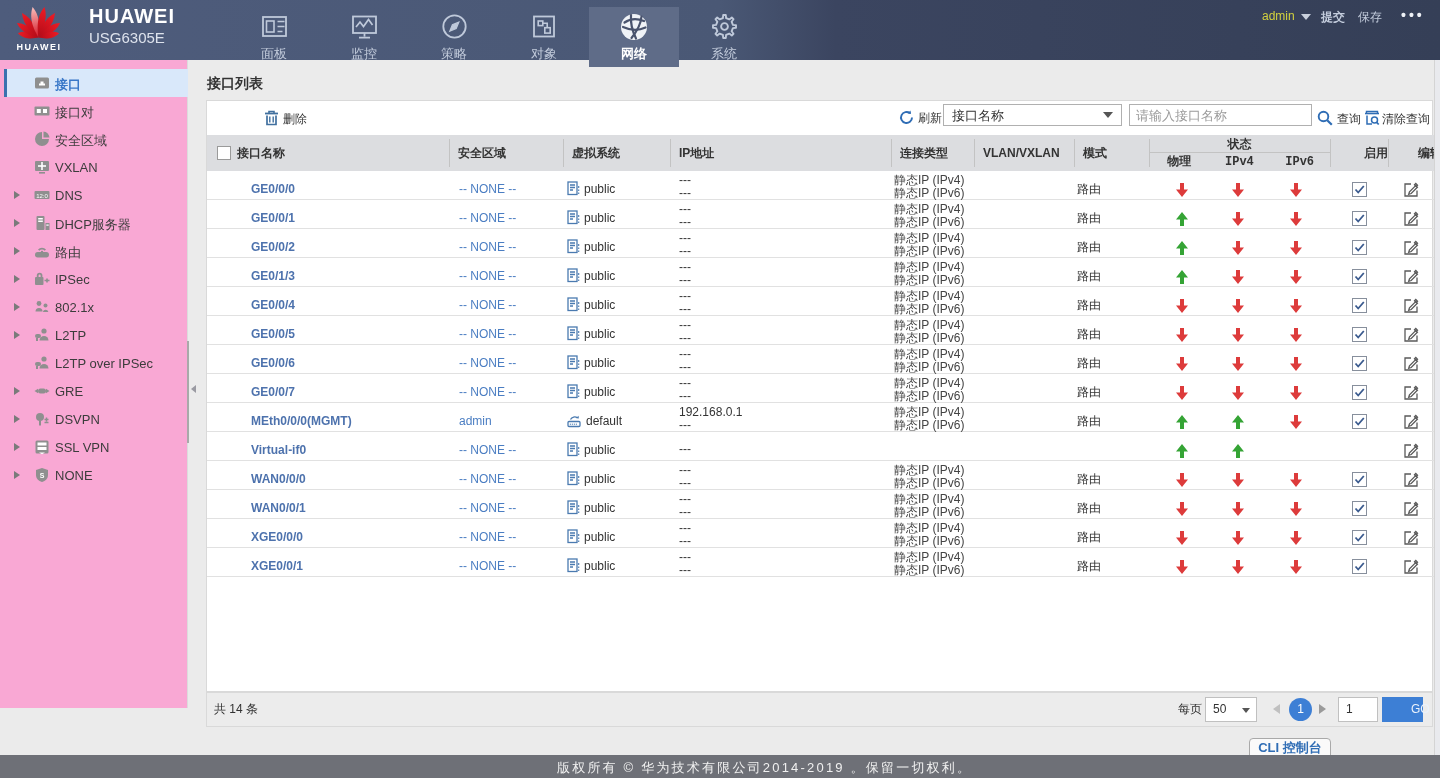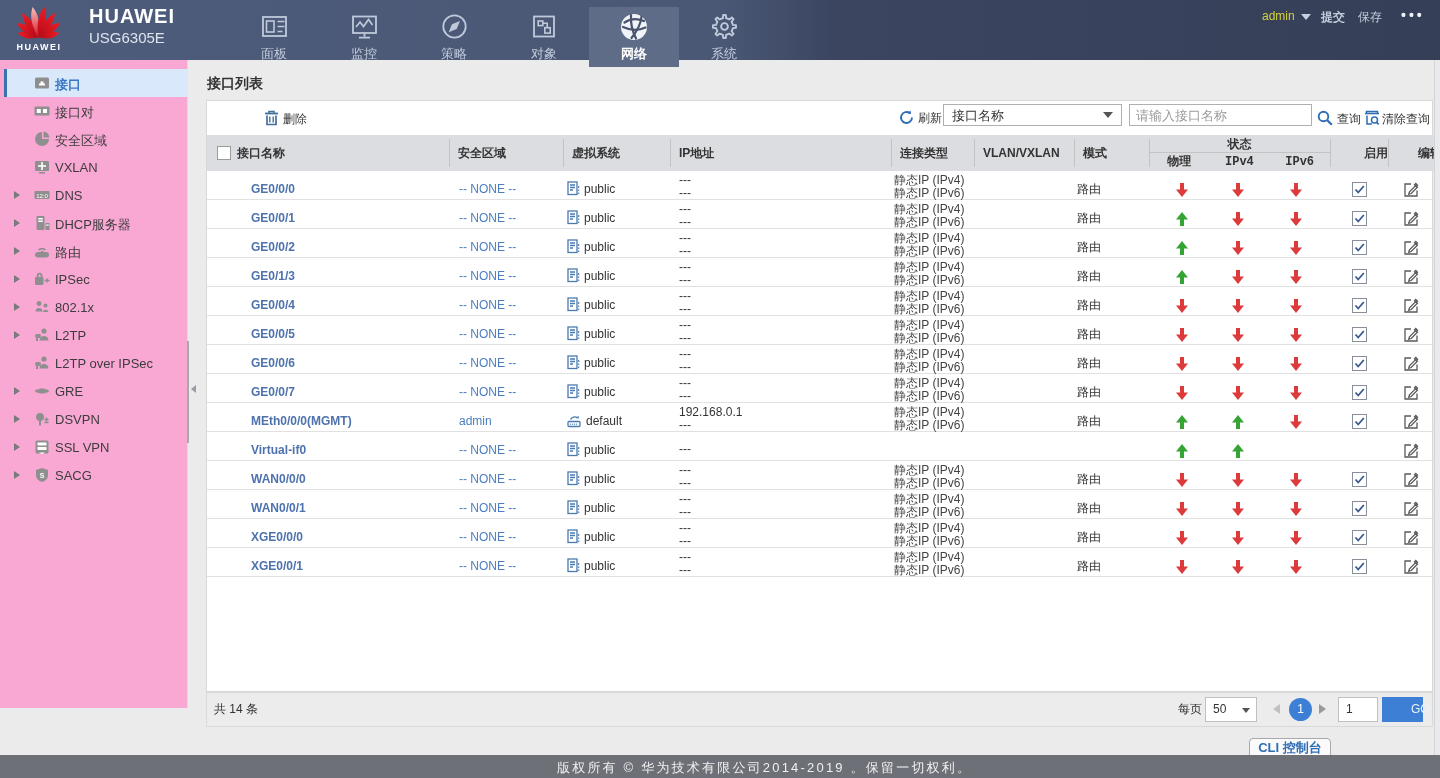--- a/index.html
+++ b/index.html
@@ -337,21 +337,21 @@
             <path d="M5 13.5l3 1.8 3-1.8z" fill="#fff"></path>
           </svg></span>
         <span class="slb">SSL VPN</span>
       </div>
 <div class="sitem" style="top:401px">
         <span class="tri"></span>
         <span class="sic"><svg width="16" height="16" viewBox="0 0 16 16">
             <path d="M8 1l6 2v5c0 3.5-2.5 6-6 7-3.5-1-6-3.5-6-7V3z" fill="#8f8f8f"></path>
             <text x="8" y="10.5" font-size="7" fill="#fff" text-anchor="middle" font-family="Liberation Sans" font-weight="bold">S</text>
           </svg></span>
-        <span class="slb">SACG</span>
+        <span class="slb">NONE</span>
       </div>
 <div id="side-thumb"></div>
 </div>
 <div id="collapse"></div>
 <div id="title">接口列表</div>
 <div id="panel">
   <div id="tb">
     <span class="tbtn" id="tb-new"><svg width="16" height="16" viewBox="0 0 16 16">
             <g fill="none" stroke="#41709f" stroke-width="1.6">
               <path d="M13 6.5V2H2v12h7"></path>

